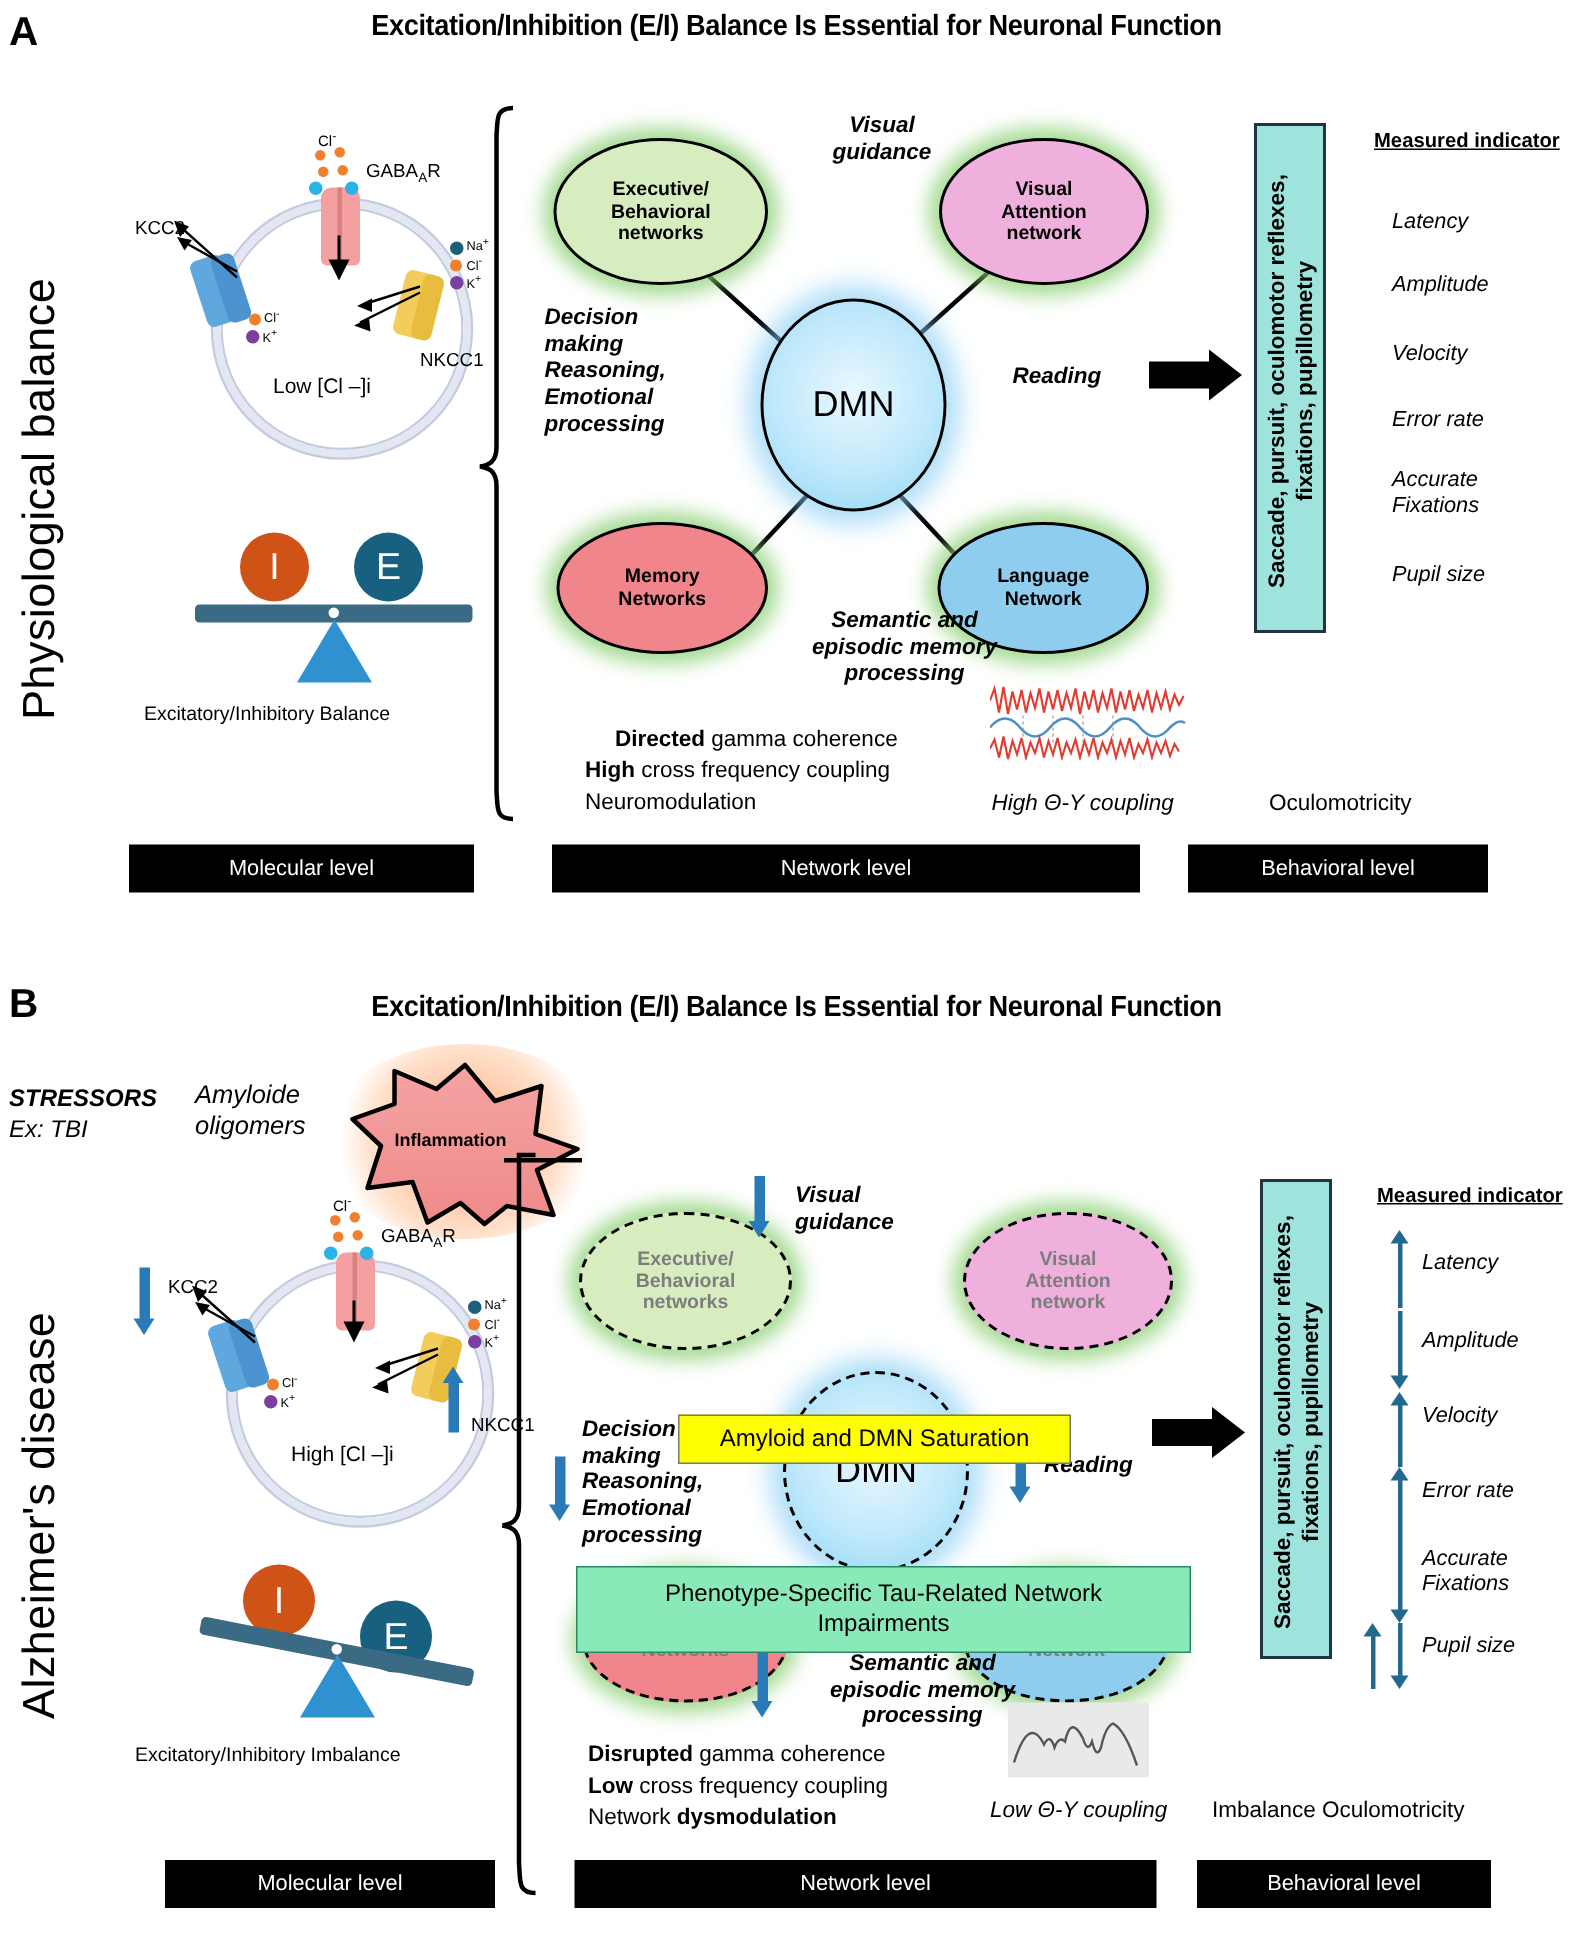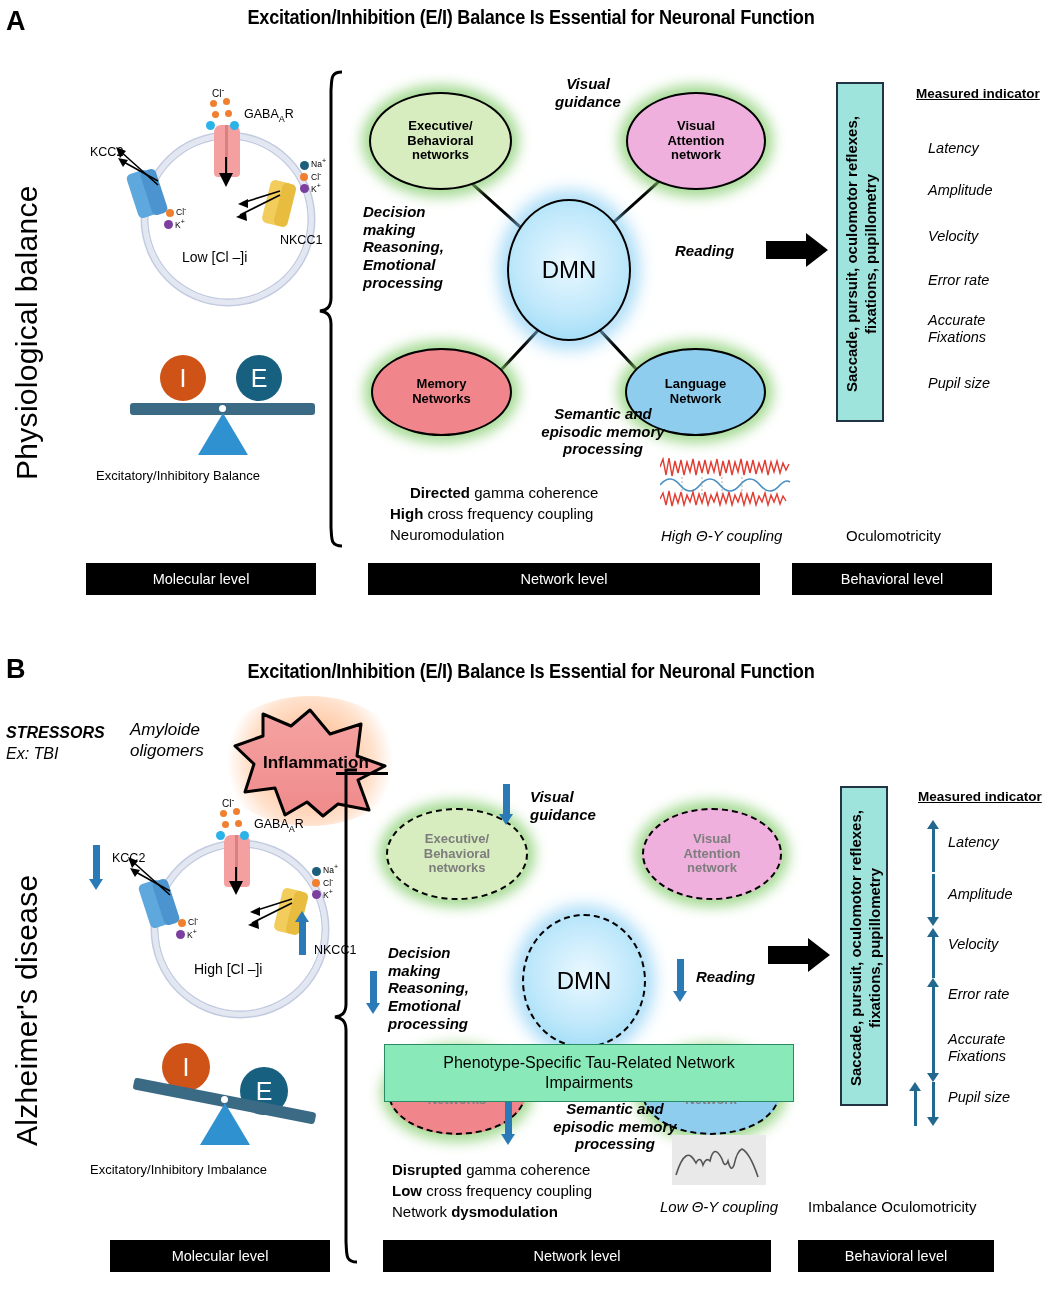--- a/index.html
+++ b/index.html
@@ -141,21 +141,21 @@
   .amyl-txt {
     position:absolute; font-style:italic; font-size:17px; line-height:1.22;
     white-space:pre-line;
   }
   .star-wrap { position:absolute; }
   .star-glow {
     position:absolute; border-radius:50%;
     background: radial-gradient(circle, rgba(255,140,70,0.75) 0%, rgba(255,170,110,0.35) 55%, rgba(255,200,160,0) 72%);
   }
   .star-label {
-    position:absolute; font-weight:bold; font-size:17px; white-space:nowrap;
+    position:absolute; font-weight:bold; font-size:12px; white-space:nowrap;
     z-index:5;
   }
   .yellow-box {
     position:absolute; background:#ffff00; border:1.6px solid #777;
     display:flex; align-items:center; justify-content:center;
     font-size:16px; white-space:nowrap; z-index:8;
   }
   .green-box {
     position:absolute; background:#8ae9b9; border:1.8px solid #2a8a63;
     display:flex; align-items:center; justify-content:center; text-align:center;
@@ -461,20 +461,21 @@
 network</div>
 
     <div class="node dmn dashed" style="left:152px; top:138px; width:124px; height:134px;">DMN</div>
 
     <div class="node dashed glow" style="left:18px; top:275px; width:138px; height:84px; background:#f0868c; white-space:pre-line;">Memory
 Networks</div>
 
     <div class="node dashed glow" style="left:272px; top:275px; width:138px; height:84px; background:#8ecdee; white-space:pre-line;">Language
 Network</div>
 
+    <div class="yellow-box" style="left:82px; top:167px; width:262px; height:33px;">Amyloid and DMN Saturation</div>
     <div class="green-box" style="left:14px; top:252px; width:410px; height:58px;">Phenotype-Specific Tau-Related Network
 Impairments</div>
 
     <div class="italic-note" style="left:160px; top:12px; text-align:left; width:120px;">Visual
 guidance</div>
     <div class="blue-arrow" style="left:128px; top:8px; width:16px; height:44px;">
       <div class="bs" style="left:4.5px; top:0px; width:7px; height:32px;"></div>
       <div class="bh down" style="left:1px; top:30px;"></div>
     </div>
 

